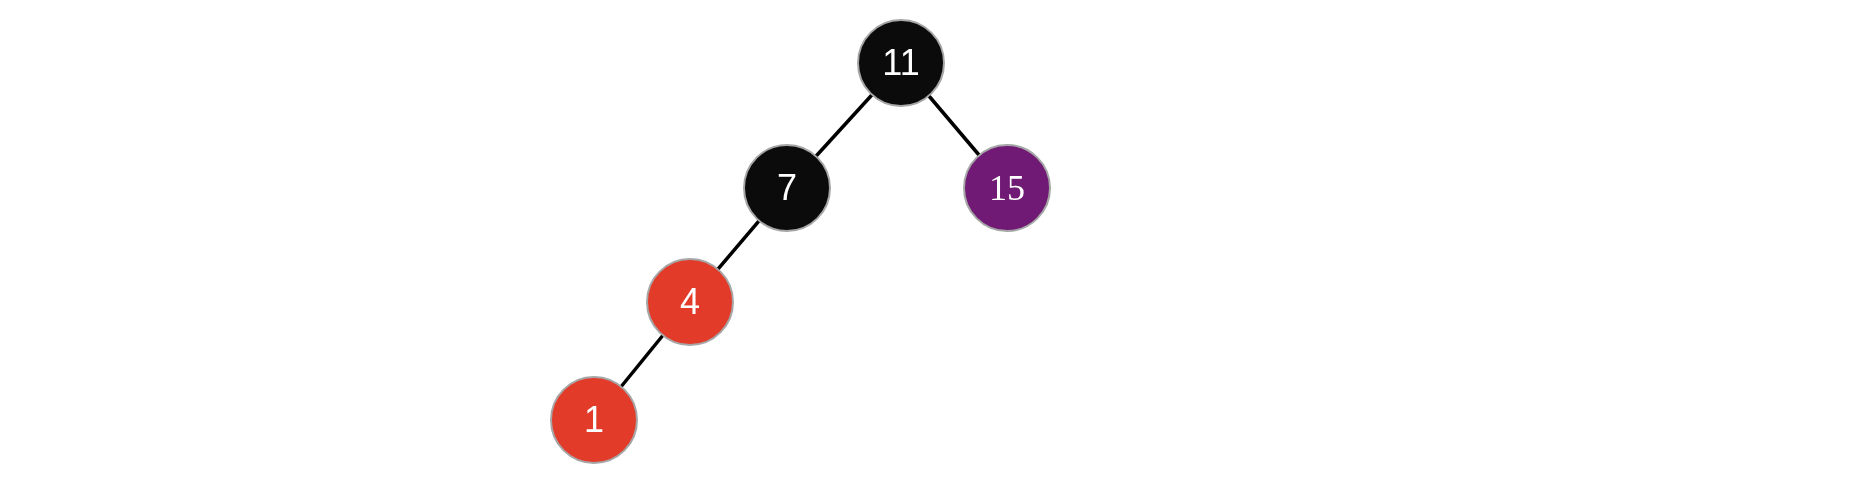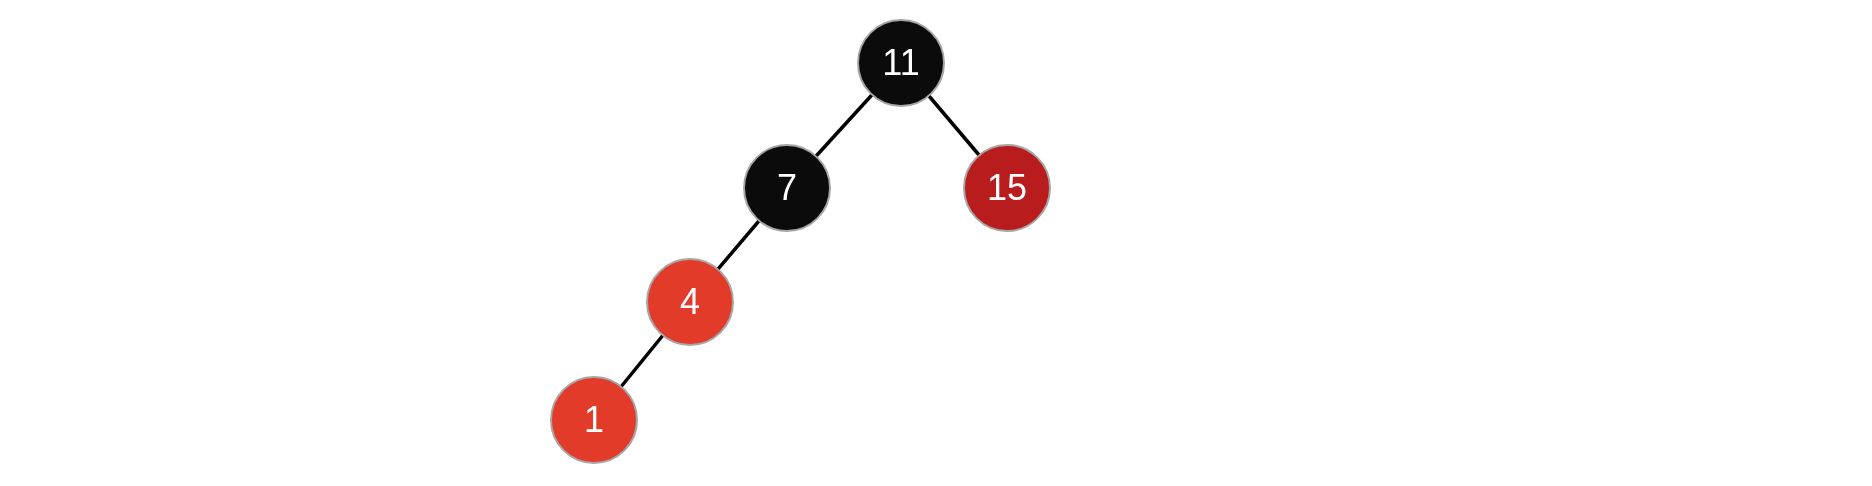--- a/index.html
+++ b/index.html
@@ -56,21 +56,21 @@
       <line x1="787" y1="188" x2="690" y2="302" stroke="#000000" stroke-width="3.5"></line>
       <line x1="690" y1="302" x2="594" y2="420" stroke="#000000" stroke-width="3.5"></line>
     </svg>
   <div id="nodes-layer">
       <div class="tree-node" style="left: 901px; top: 63px; background: rgb(11, 11, 11);">
         <span class="node-label" style="color: rgb(255, 255, 255);">11</span>
       </div>
       <div class="tree-node" style="left: 787px; top: 188px; background: rgb(11, 11, 11);">
         <span class="node-label" style="color: rgb(255, 255, 255);">7</span>
       </div>
-      <div class="tree-node" style="left: 1007px; top: 188px; background: #b91c1c;">
+      <div class="tree-node" style="left: 1007px; top: 188px; background: #701a75; font-family: Liberation Serif, serif;">
         <span class="node-label" style="color: rgb(255, 255, 255);">15</span>
       </div>
       <div class="tree-node" style="left: 690px; top: 302px; background: rgb(227, 59, 42);">
         <span class="node-label" style="color: rgb(255, 255, 255);">4</span>
       </div>
       <div class="tree-node" style="left: 594px; top: 420px; background: rgb(227, 59, 42);">
         <span class="node-label" style="color: rgb(255, 255, 255);">1</span>
       </div>
     </div>
 </div>

